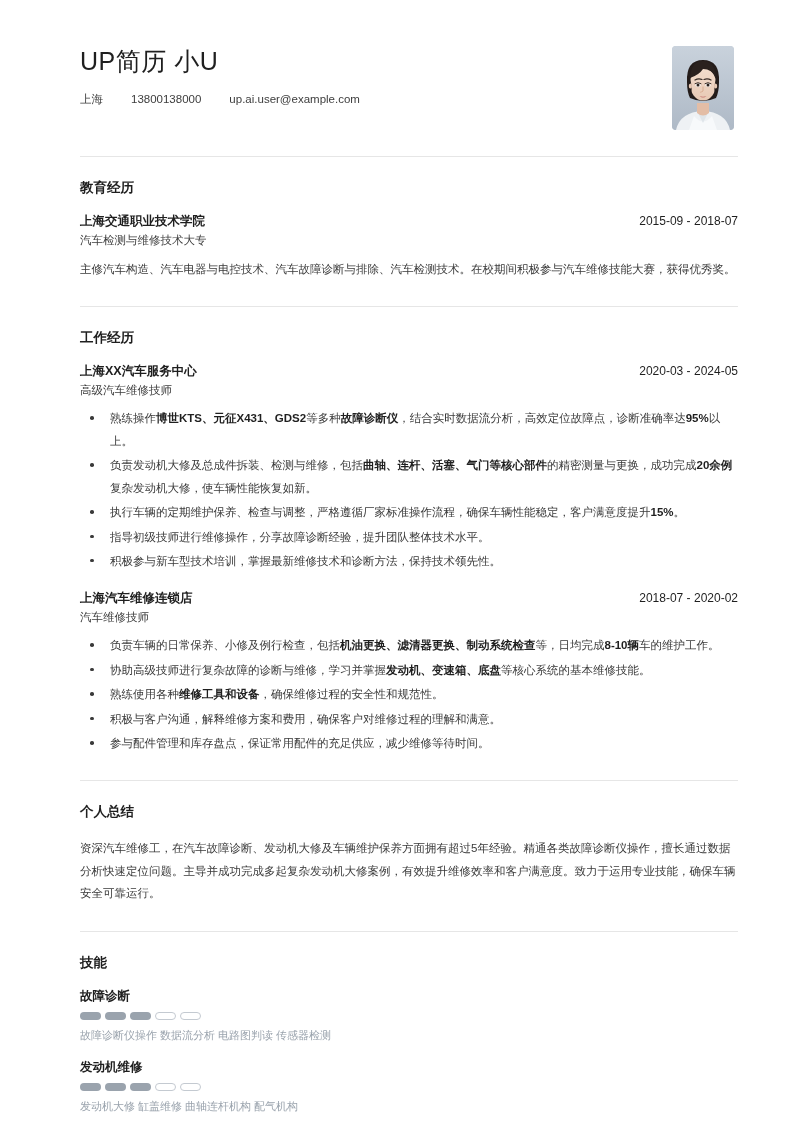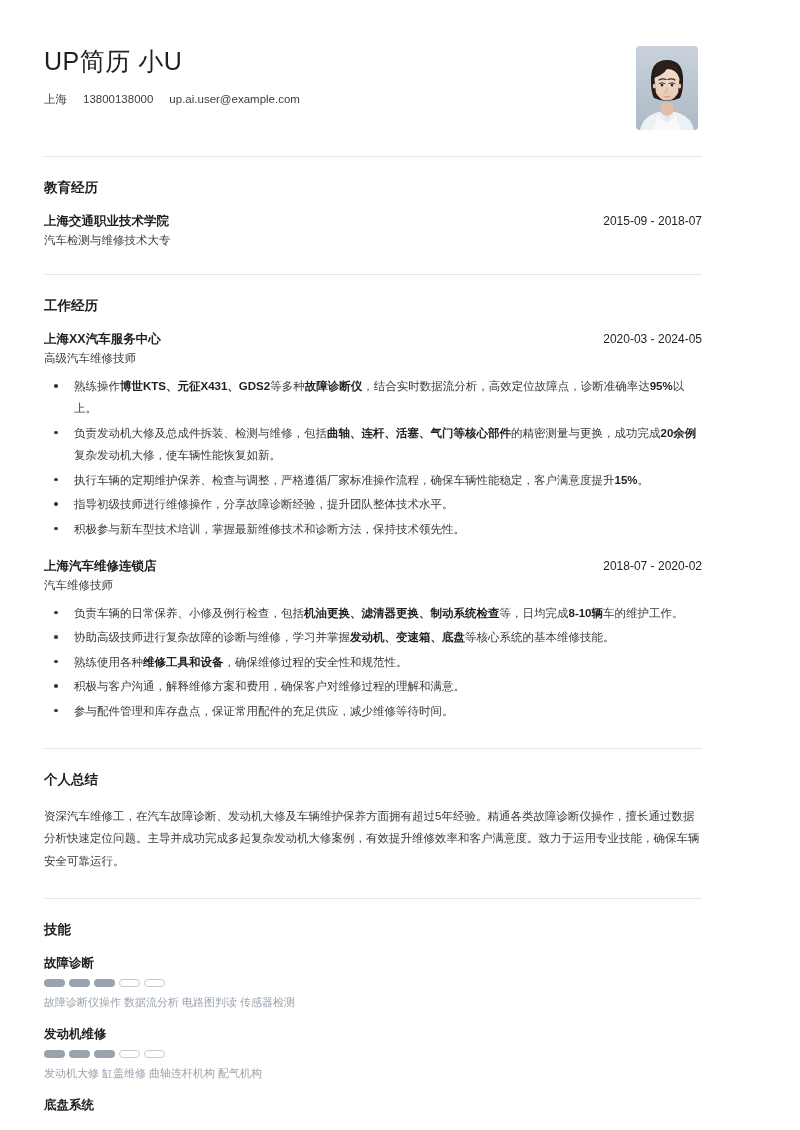--- a/index.html
+++ b/index.html
@@ -13,41 +13,42 @@
     -webkit-font-smoothing: antialiased;
   }
   .page {
     position: relative;
     width: 732px;
     height: 1130px;
     background: #ffffff;
     box-sizing: border-box;
     padding: 44px 30px 0 44px;
     overflow: hidden;
+    margin-left: 36px;
   }
 
   
   .header {
     display: flex;
     justify-content: space-between;
     align-items: flex-start;
   }
   .header-left { padding-top: 4px; }
   .resume-name {
     font-size: 25px;
     font-weight: 400;
     color: #1f1f1f;
     letter-spacing: 0.5px;
     margin: 0 0 16px 0;
     line-height: 1.1;
   }
   .contact-row {
     display: flex;
     align-items: center;
-    gap: 16px;
+    gap: 28px;
     font-size: 11.5px;
     color: #3d3d3d;
   }
   .contact-item { white-space: nowrap; }
 
   .avatar-frame {
     width: 62px;
     height: 84px;
     border-radius: 4px;
     overflow: hidden;
@@ -240,20 +241,21 @@
     <div class="section-title">教育经历</div>
     <div class="entry">
       <div class="entry-head">
         <span class="entry-org">上海交通职业技术学院</span>
         <span class="entry-date">2015-09 - 2018-07</span>
       </div>
       <div class="entry-sub">
         <span class="entry-role">汽车检测与维修技术</span>
         <span class="entry-extra">大专</span>
       </div>
+      <div class="entry-desc">主修汽车构造、汽车电器与电控技术、汽车故障诊断与排除、汽车检测技术。在校期间积极参与汽车维修技能大赛，获得优秀奖。</div>
     </div>
   </div>
 
   <div class="divider"></div>
 
   <div class="section">
     <div class="section-title">工作经历</div>
 
     <div class="entry">
       <div class="entry-head">

